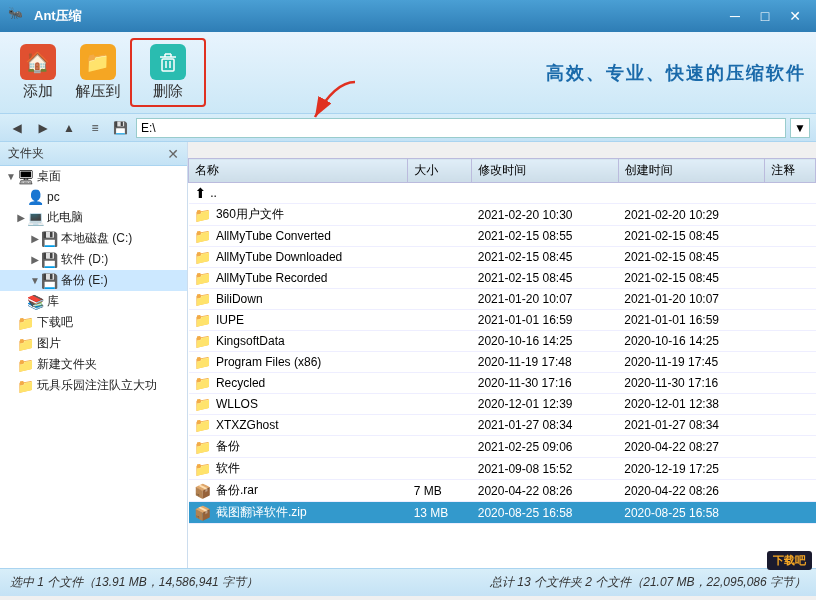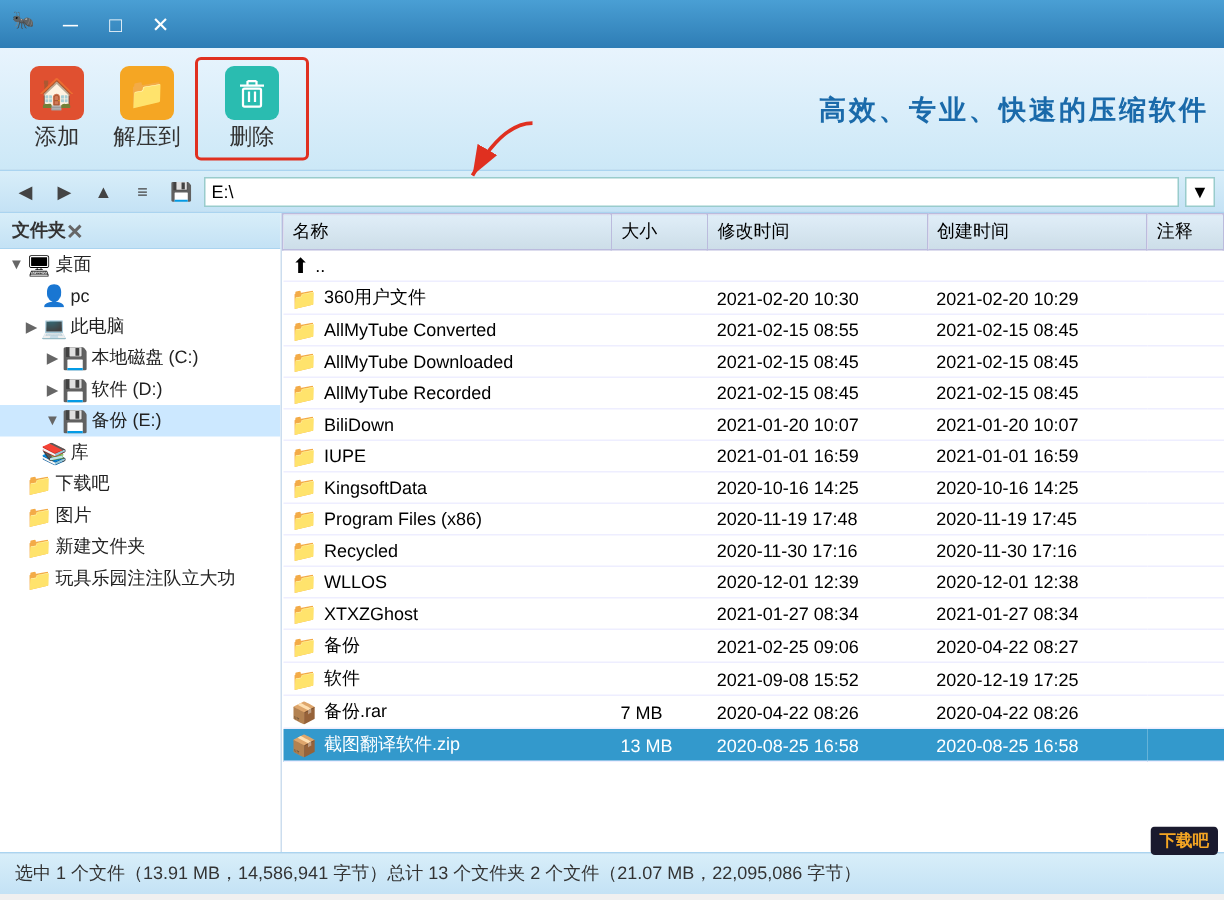--- a/index.html
+++ b/index.html
@@ -74,38 +74,38 @@
       display: flex; height: calc(600px - 32px - 86px - 28px - 28px);
     }
 
     
     .sidebar {
       width: 188px; background: white; border-right: 1px solid #cde;
       overflow-y: auto; padding: 0;
     }
     .sidebar-header {
       background: linear-gradient(to bottom, #d8eef9, #c4e2f5);
-      padding: 3px 8px; font-size: 12px; color: #333; font-weight: bold;
-      display: flex; align-items: center; justify-content: flex-start;
+      padding: 3px 8px; font-size: 12px; color: #333; font-weight: normal;
+      display: flex; align-items: center; justify-content: space-between;
       border-bottom: 1px solid #aad4f0;
     }
     .sidebar-close { cursor: pointer; color: #666; font-size: 14px; }
     .tree-item {
       display: flex; align-items: center; padding: 2px 4px; cursor: pointer;
       white-space: nowrap; overflow: hidden;
     }
     .tree-expand { width: 14px; text-align: center; font-size: 10px; color: #666; flex-shrink: 0; }
     .tree-icon { width: 16px; height: 16px; margin-right: 3px; flex-shrink: 0; display: flex; align-items: center; justify-content: center; font-size: 14px; }
     .tree-label { font-size: 12px; color: #222; }
     .indent-1 { padding-left: 14px; }
     .indent-2 { padding-left: 28px; }
 
     
     .file-area {
-      flex: 1; background: white; overflow: auto;
+      flex: 1; background: white; overflow: auto; margin-top: 16px;
     }
     .file-table { width: 100%; border-collapse: collapse; }
     .file-table th {
       background: linear-gradient(to bottom, #e0eef8, #ccdde8);
       border: 1px solid #bbd; padding: 3px 6px; text-align: left;
       font-size: 12px; font-weight: normal; position: sticky; top: 0;
       white-space: nowrap;
     }
     .file-table td {
       padding: 2px 6px; font-size: 12px; border-bottom: 1px solid #eef;
@@ -117,21 +117,22 @@
     .folder-icon { color: #f5c542; font-size: 14px; }
     .zip-icon { color: #3399cc; font-size: 14px; }
     .rar-icon { color: #9966cc; font-size: 14px; }
 
     
     .status-bar {
       background: linear-gradient(to bottom, #d8eef9, #c4e2f5);
       border-top: 1px solid #aad4f0;
       height: 28px; display: flex; align-items: center;
       padding: 0 10px; font-size: 12px; color: #333;
-      justify-content: flex-start;
+      justify-content: space-between;
+      font-style: italic;
     }
 
     
     .selected-group {
       border: 2px solid #e03020;
       border-radius: 4px;
       padding: 0 8px;
       display: flex;
       gap: 4px;
     }
@@ -142,20 +143,21 @@
       background: #1a1a2e; color: #f5a623; font-size: 11px;
       padding: 2px 6px; border-radius: 3px; font-weight: bold;
       pointer-events: none; z-index: 20;
     }
   </style>
 </head>
 <body>
 
 <div class="title-bar">
   <span class="title-bar-icon">🐜</span>
+  <span class="title-bar-text">Ant压缩</span>
   <div class="title-bar-controls">
     <button class="title-btn">─</button>
     <button class="title-btn">□</button>
     <button class="title-btn">✕</button>
   </div>
 </div>
 
 <div class="toolbar">
 
   <div class="toolbar-btn">

